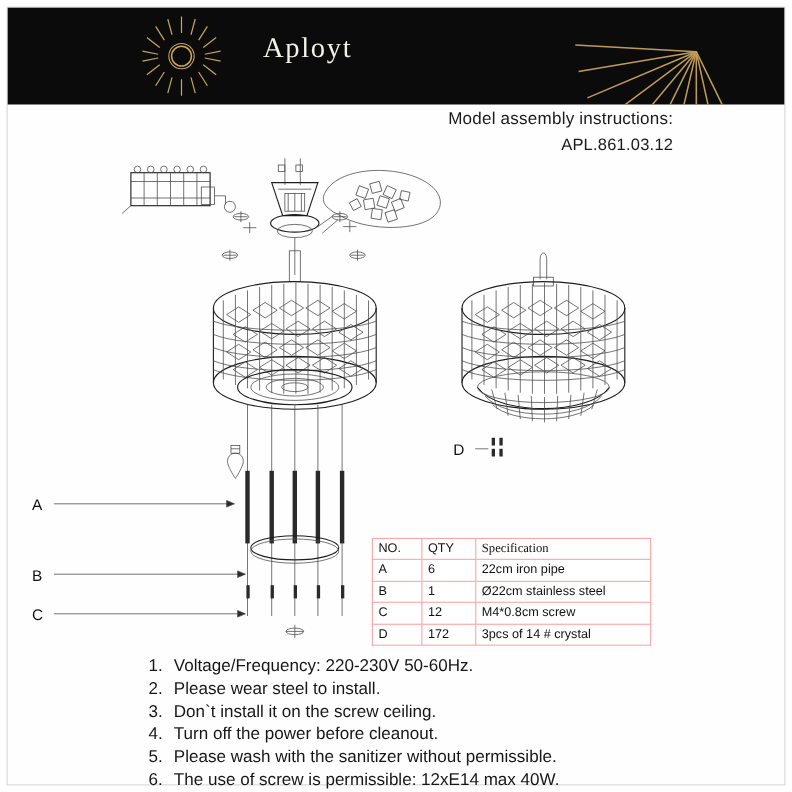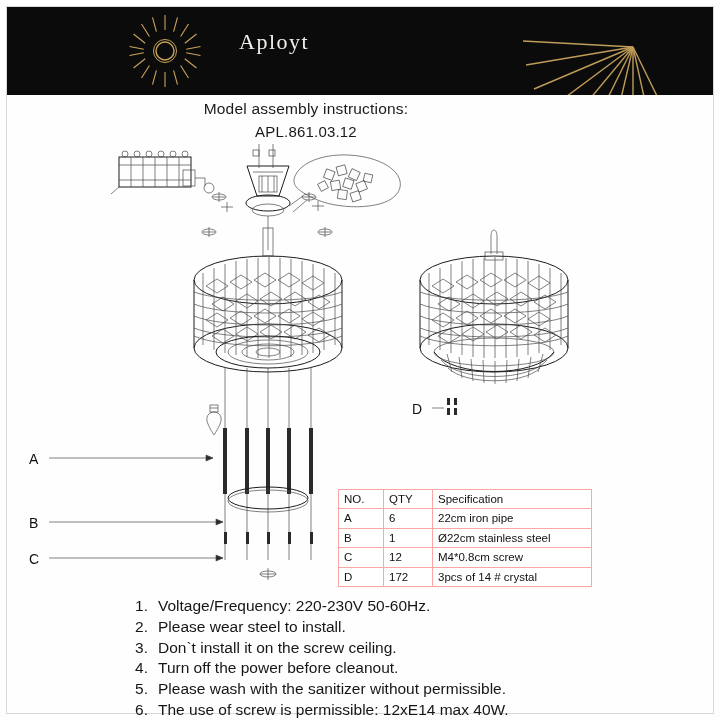--- a/index.html
+++ b/index.html
@@ -44,41 +44,41 @@
     position: absolute;
     left: 120px;
     top: 6px;
     width: 76px;
     height: 76px;
   }
   .banner-wordmark {
     position: absolute;
     left: 232px;
     top: 22px;
-    font-size: 22px;
+    font-size: 26px;
     letter-spacing: 1.5px;
     color: #f4f1ea;
     font-family: "Liberation Serif", serif;
     font-weight: normal;
   }
   .banner-rays {
     position: absolute;
     right: -30px;
     top: -70px;
     width: 220px;
     height: 220px;
   }
 
   
   .title-block {
     position: absolute;
     top: 100px;
     left: 0;
     width: 612px;
-    text-align: center;
+    text-align: right;
   }
   .title-line1 {
     font-size: 15.5px;
     color: #1a1a1a;
     letter-spacing: .2px;
   }
   .title-line2 {
     font-size: 15px;
     color: #1a1a1a;
     margin-top: 5px;
@@ -114,21 +114,21 @@
     border: 1px solid #fca5a5;
     padding: 2px 5px;
     text-align: left;
     font-weight: normal;
     color: #111;
     line-height: 1.25;
   }
   .parts-table th { font-weight: normal; }
   .col-no  { width: 34px; }
   .col-qty { width: 38px; margin-top: 28px; }
-  .col-spec { width: 148px; }
+  .col-spec { width: 148px; font-family: Liberation Serif, serif; }
 
   
   .notes {
     position: absolute;
     left: 126px;
     top: 596px;
     width: 580px;
   }
   .note {
     display: flex;

